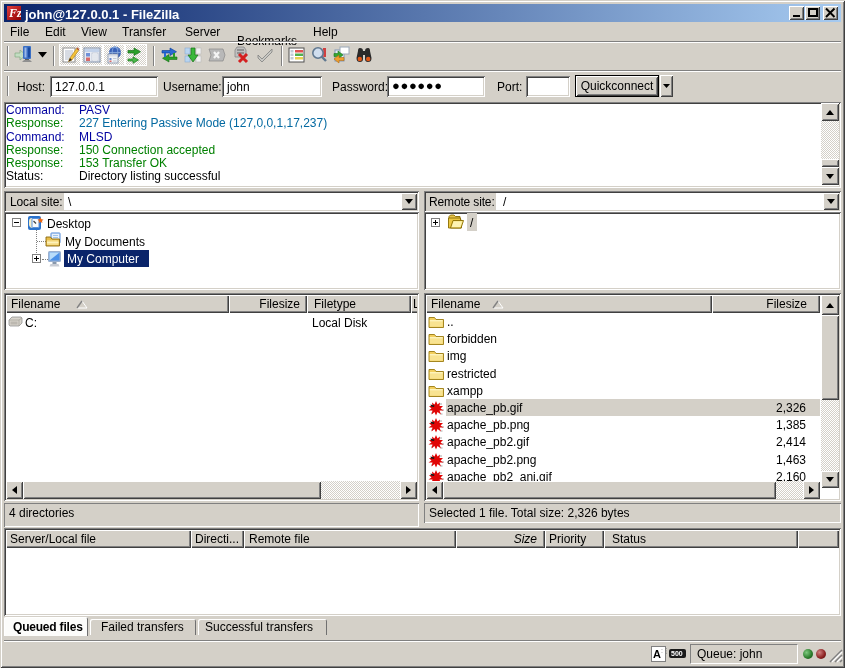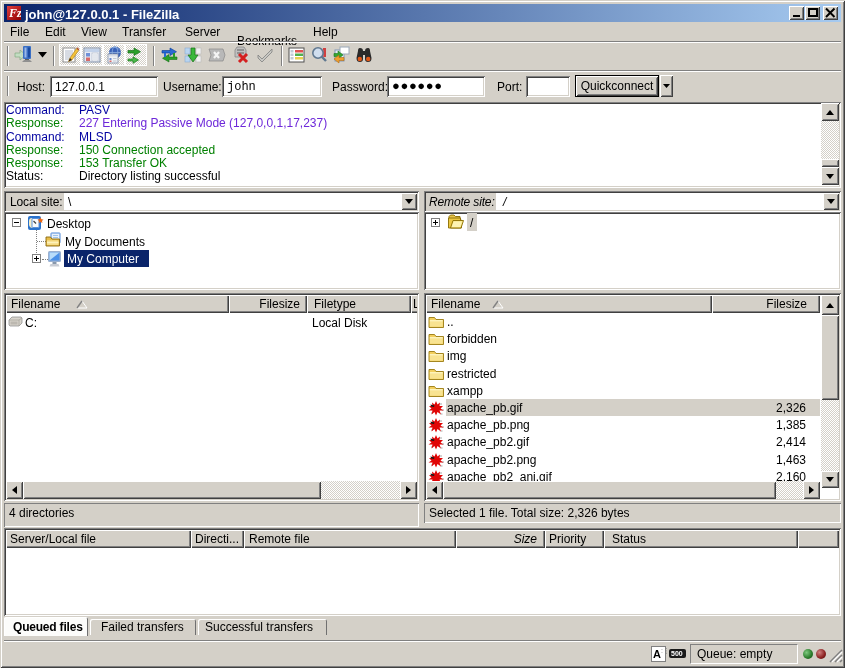--- a/index.html
+++ b/index.html
@@ -208,42 +208,42 @@
 </svg>
     </div>
 <div class="a hline" style="left:4px;top:70px;width:837px;"></div>
 
 <div class="a vsep" style="left:7px;top:76px;height:20px;"></div>
 <div class="a lbl" style="left:17px;top:80px;">Host:</div>
 <div class="a s2" style="left:50px;top:76px;width:108px;height:21px;background:#fff;">
       <div class="a lbl" style="left:5px;top:4px;">127.0.0.1</div>
     </div>
 <div class="a lbl" style="left:163px;top:80px;">Username:</div>
-<div class="a s2" style="left:222px;top:76px;width:100px;height:21px;background:#fff;font-family:Liberation Mono, monospace;">
+<div class="a s2" style="left:222px;top:76px;width:100px;height:21px;background:#fff;">
       <div class="a lbl" style="left:5px;top:4px;">john</div>
     </div>
 <div class="a lbl" style="left:332px;top:80px;">Password:</div>
 <div class="a s2" style="left:387px;top:76px;width:98px;height:21px;background:#fff;">
       <div class="a lbl" style="left:5px;top:2px;font-size:13px;letter-spacing:0.6px;">●●●●●●</div>
     </div>
 <div class="a lbl" style="left:497px;top:80px;">Port:</div>
 <div class="a s2" style="left:526px;top:76px;width:44px;height:21px;background:#fff;"></div>
 <div class="a" style="left:575px;top:75px;width:84px;height:22px;border:1px solid #000;box-sizing:border-box;">
       <div class="r" style="width:100%;height:100%;display:flex;align-items:center;justify-content:center;">Quickconnect</div>
     </div>
 <div class="a r" style="left:660px;top:75px;width:13px;height:22px;">
       <svg width="13" height="22">
         <path d="M3 9 H10 L6.5 13 Z" fill="#000"></path>
       </svg>
     </div>
 
 <div class="a s2" style="left:4px;top:102px;width:837px;height:86px;background:#fff;"></div>
 <div class="a" style="left:6px;top:104px;width:812px;height:80px;line-height:13.3px;">
 <div><span style="color:#0000a0;">Command:</span><span class="a" style="left:73px;color:#0000a0;">PASV</span></div>
-<div><span style="color:#008000;">Response:</span><span class="a" style="left:73px;color:#6d28d9;">227 Entering Passive Mode (127,0,0,1,17,237)</span></div>
+<div><span style="color:#008000;">Response:</span><span class="a" style="left:73px;color:#0369a1;">227 Entering Passive Mode (127,0,0,1,17,237)</span></div>
 <div><span style="color:#0000a0;">Command:</span><span class="a" style="left:73px;color:#0000a0;">MLSD</span></div>
 <div><span style="color:#008000;">Response:</span><span class="a" style="left:73px;color:#008000;">150 Connection accepted</span></div>
 <div><span style="color:#008000;">Response:</span><span class="a" style="left:73px;color:#008000;">153 Transfer OK</span></div>
 <div><span>Status:</span><span class="a" style="left:73px;">Directory listing successful</span></div>
 </div>
 <div class="a sb" style="left:821px;top:103px;width:18px;height:18px;">
       <svg width="8" height="5">
         <path d="M0 5 H8 L4 0 Z" fill="#000"></path>
       </svg>
     </div>
@@ -259,21 +259,21 @@
 <div class="a" style="left:2px;top:2px;width:58px;height:17px;background:#d4d0c8;"></div>
 <div class="a lbl" style="left:6px;top:4px;letter-spacing:-0.15px;">Local site:</div>
 <div class="a lbl" style="left:64px;top:4px;">\</div>
 </div>
 <div class="a sb" style="left:401px;top:193px;width:16px;height:17px;">
       <svg width="8" height="5">
         <path d="M0 0 H8 L4 5 Z" fill="#000"></path>
       </svg>
     </div>
 
-<div class="a s2" style="left:424px;top:191px;width:417px;height:21px;background:#fff;font-style:italic;">
+<div class="a s2" style="left:424px;top:191px;width:417px;height:21px;background:#fff;">
 <div class="a" style="left:2px;top:2px;width:70px;height:17px;background:#d4d0c8;"></div>
 <div class="a lbl" style="left:5px;top:4px;letter-spacing:-0.15px;">Remote site:</div>
 <div class="a lbl" style="left:79px;top:4px;">/</div>
 </div>
 <div class="a sb" style="left:823px;top:193px;width:16px;height:17px;">
       <svg width="8" height="5">
         <path d="M0 0 H8 L4 5 Z" fill="#000"></path>
       </svg>
     </div>
 
@@ -569,21 +569,21 @@
 
 <div class="a hline" style="left:4px;top:640px;width:837px;"></div>
 <div class="a" style="left:651px;top:646px;width:15px;height:16px;background:#fff;border:1px solid #808080;box-sizing:border-box;">
       <span class="a" style="left:1px;top:1px;font-weight:bold;font-size:11px;">A</span>
       <span class="a" style="left:9px;top:0px;font-size:7px;color:#808080;">:⋮</span>
     </div>
 <div class="a" style="left:669px;top:649px;width:17px;height:9px;background:#1a1a1a;border-radius:2px;">
       <span class="a lbl" style="left:2px;top:1px;font-size:7px;color:#fff;font-weight:bold;">500</span>
     </div>
 <div class="a" style="left:690px;top:644px;width:106px;height:18px;border:1px solid #808080;border-right-color:#fff;border-bottom-color:#fff;">
-      <span class="a lbl" style="left:6px;top:2px;">Queue: empty</span>
+      <span class="a lbl" style="left:6px;top:2px;">Queue: john</span>
     </div>
 <div class="a" style="left:803px;top:649px;width:10px;height:10px;border-radius:50%;background:radial-gradient(circle at 35% 35%, #7ec87e, #2a7a2a 60%, #174a17);"></div>
 <div class="a" style="left:816px;top:649px;width:10px;height:10px;border-radius:50%;background:radial-gradient(circle at 35% 35%, #d08080, #8a2020 60%, #4a1010);"></div>
 <svg class="a" style="left:827px;top:647px;" width="16" height="16">
 <path d="M15 1 V15 H1 Z" fill="#d4d0c8"></path>
 <path d="M15 3 L3 15 M15 8 L8 15 M15 13 L13 15" stroke="#808080" stroke-width="1.6"></path>
 <path d="M15 5 L5 15 M15 10 L10 15" stroke="#fff" stroke-width="1.2"></path>
 </svg>
 
 </div>

